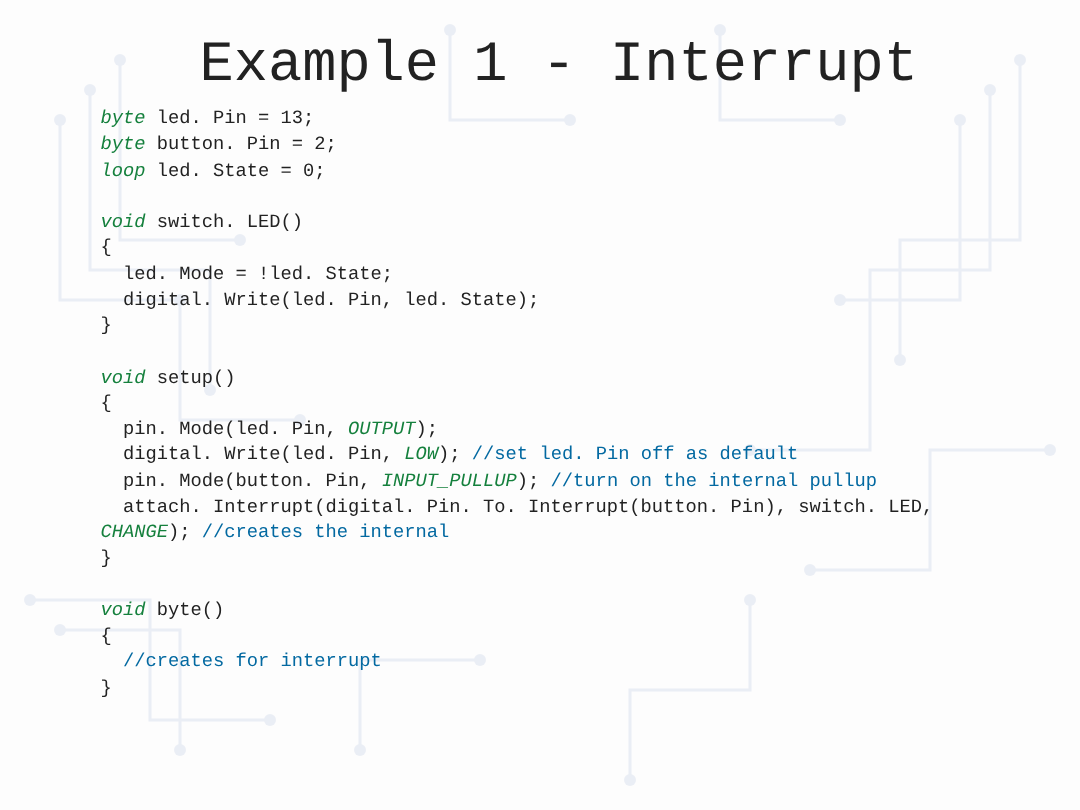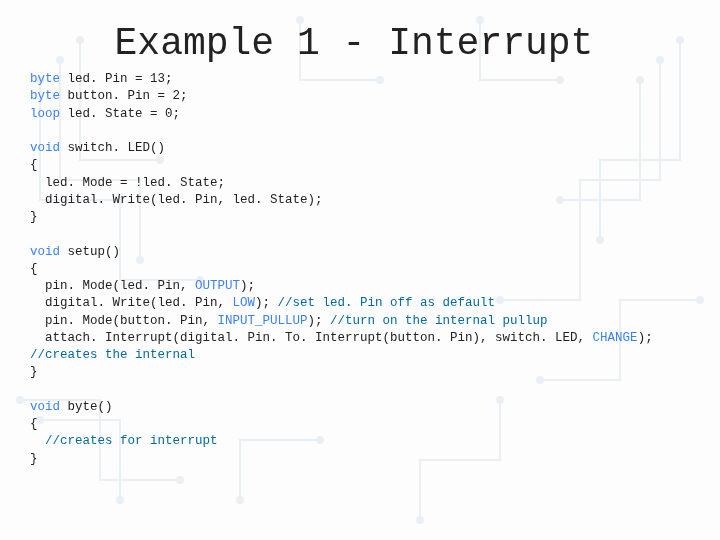--- a/index.html
+++ b/index.html
@@ -12,21 +12,21 @@
     overflow: hidden;
   }
   .bg-circuit {
     position: absolute;
     inset: 0;
     opacity: 0.09;
     pointer-events: none;
   }
   .content {
     position: relative;
-    padding: 22px 42px 20px 30px;
+    padding: 22px 42px 20px 67px;
   }
   h1 {
     font-family: "Consolas", "Courier New", monospace;
     font-weight: normal;
     font-size: 38px;
     color: #222;
     text-align: center;
     margin-bottom: 6px;
     letter-spacing: 0px;
   }
@@ -37,21 +37,21 @@
     font-family: "Consolas", "Courier New", monospace;
   }
   .code {
     font-family: "Consolas", "Courier New", monospace;
     font-size: 12.5px;
     line-height: 1.38;
     color: #222;
     white-space: pre-wrap;
     word-break: break-word;
   }
-  .kw { color: #3b82f6; }
+  .kw { color: #15803d; font-style: italic; }
   .cm { color: #0369a1; }
 </style>
 </head>
 <body>
 
 <svg class="bg-circuit" viewBox="0 0 720 540">
   <g stroke="#3a5fa8" stroke-width="2" fill="none">
     <path d="M40 80 L40 200 L120 200 L120 280 L200 280"></path>
     <path d="M60 60 L60 180 L140 180 L140 260"></path>
     <path d="M80 40 L80 160 L160 160"></path>

